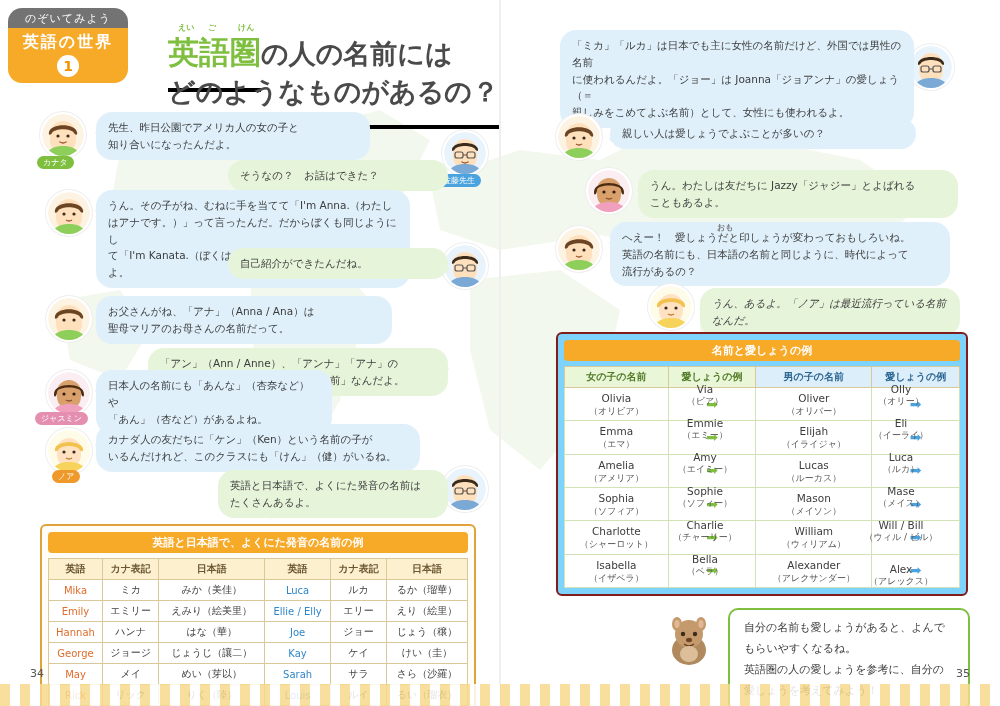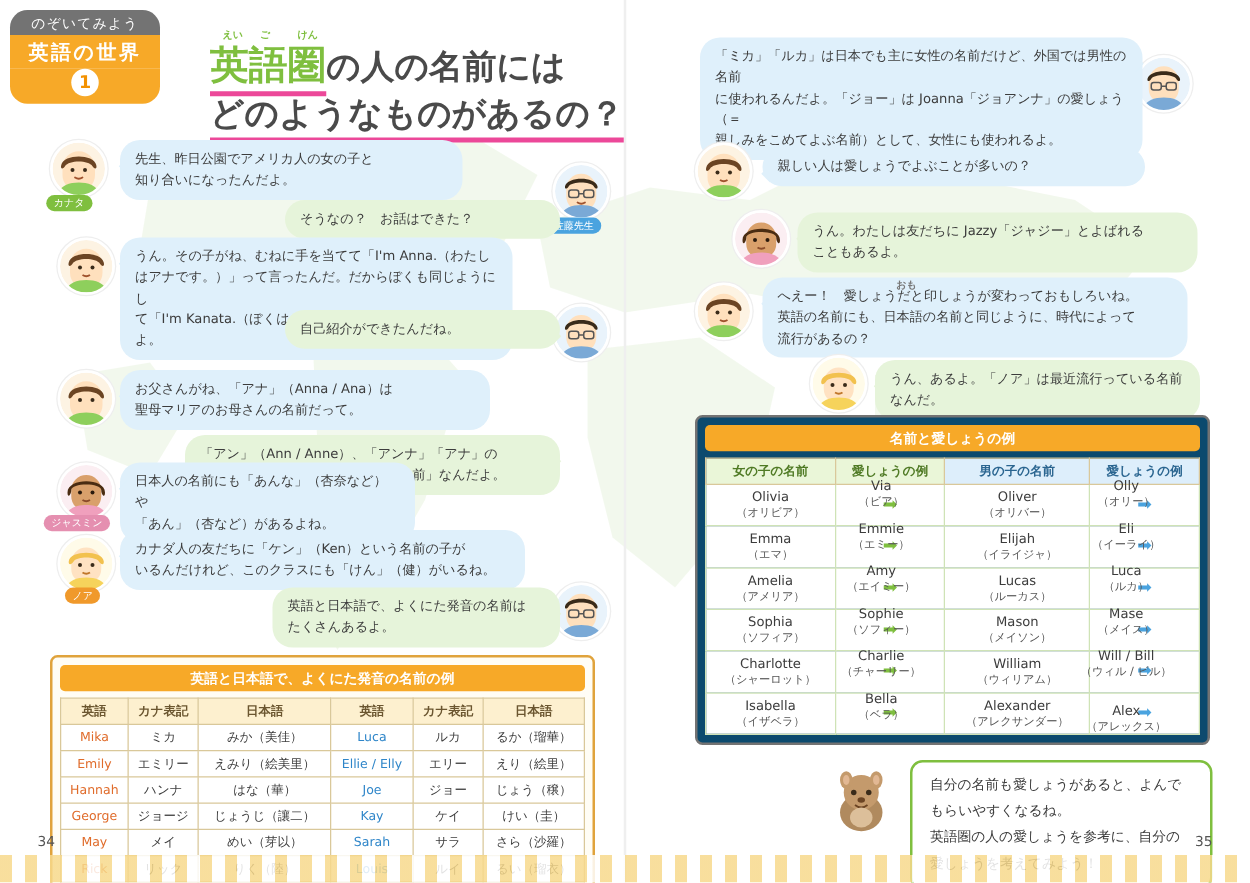--- a/index.html
+++ b/index.html
@@ -22,21 +22,21 @@
       text-align:center;padding:4px 0 2px;letter-spacing:2px;}
   .badge .b3{background:#f7a928;color:#fff;border-radius:0 0 14px 14px;
       text-align:center;padding:0 0 6px;}
   .badge .num{display:inline-block;width:22px;height:22px;border-radius:50%;
       background:#fff;color:#f39100;font-weight:bold;font-size:14px;line-height:22px;}
 
   
   .title{position:absolute;left:140px;top:32px;width:350px;
      font-size:27px;font-weight:bold;color:#4a4a4a;line-height:1.35;margin-left:28px;}
   .title .big{color:#7fbf3f;font-size:31px;}
-  .title .uline{border-bottom:4px solid #ec4899;padding-bottom:3px;}
+  .title .uline{border-bottom:4px solid #000000;padding-bottom:18px;}
   .rubi{position:absolute;font-size:8px;color:#7fbf3f;font-weight:bold;}
 
   
   .bubble{position:absolute;border-radius:16px;padding:7px 12px;
      font-size:10.5px;line-height:1.6;color:#3c3c3c;}
   .bb{background:#dff0fb;}
   .bg{background:#e6f4da;}
   .bubble:after{content:"";position:absolute;width:0;height:0;}
   .tail-l:after{left:-8px;top:14px;border:7px solid transparent;border-right-color:inherit;}
   .tail-r:after{right:-8px;top:14px;border:7px solid transparent;border-left-color:inherit;}
@@ -61,21 +61,21 @@
   .tbl-title{background:#f7a928;color:#fff;font-size:11px;font-weight:bold;
       text-align:center;border-radius:4px;padding:3px 0;margin-bottom:5px;}
   table{border-collapse:collapse;width:100%;font-size:10px;}
   th,td{border:1px solid #d9c89a;text-align:center;padding:3px 2px;}
   th{background:#fdf0cf;color:#6b5630;font-weight:bold;}
   td{background:#fff;color:#3c3c3c;}
   td.en{color:#e06c2b;}
   td.en2{color:#2f86c9;}
 
   
-  .tbl2wrap{position:absolute;border:2px solid #737373;border-radius:6px;background:#0c4a6e;padding:6px;}
+  .tbl2wrap{position:absolute;border:2px solid #7f1d1d;border-radius:6px;background:#7dd3fc;padding:6px;}
   .tbl2 th.gh{background:#eaf6d8;color:#4f7a24;}
   .tbl2 th.bh{background:#ddeefb;color:#2a6590;}
   .tbl2 td{border:1px solid #cfe3b6;font-size:10px;line-height:1.35;background:#fff;}
   .arrow-g{color:#7fbf3f;font-size:14px;}
   .arrow-b{color:#4aa3df;font-size:14px;}
   .nm{font-size:10.5px;color:#3c3c3c;}
   .nmj{font-size:9px;color:#555;}
 
   
   .note{position:absolute;border:2px solid #7fbf3f;border-radius:10px;
@@ -364,21 +364,21 @@
     <svg width="42" height="42" viewBox="0 0 42 42">
         <circle cx="21" cy="21" r="21" fill="#fffbe9"></circle>
         <path d="M9 20a12 12 0 0124 0v5a12 12 0 01-24 0z" fill="#ffe2c2"></path>
         <path d="M7 19c1-9 27-9 28 0 .5 4-3 2-4 0-3-4-17-4-20 0-1 2-4.5 4-4 0z" fill="#f2c14e"></path>
         <circle cx="16" cy="22" r="1.6" fill="#3a2b1a"></circle>
         <circle cx="26" cy="22" r="1.6" fill="#3a2b1a"></circle>
         <path d="M18 28q3 2 6 0" stroke="#c0762a" fill="none" stroke-width="1.4"></path>
         <path d="M4 42c2-8 10-10 17-10s15 2 17 10z" fill="#f6d35b"></path>
       </svg>
   </div>
-  <div class="bubble bg tail-l" style="left:700px;top:288px;width:236px;white-space:pre-line;">うん、あるよ。「ノア」は最近流行っている名前なんだ。</div>
+  <div class="bubble bg tail-l" style="left:700px;top:288px;width:236px;white-space:pre-line;font-style:italic;">うん、あるよ。「ノア」は最近流行っている名前なんだ。</div>
 
   <div class="tbl2wrap" style="left:556px;top:332px;width:396px;">
     <div class="tbl-title">名前と愛しょうの例</div>
     <table class="tbl2">
       <thead>
           <tr>
         <th class="gh">女の子の名前</th>
         <th class="gh">愛しょうの例</th>
         <th class="bh">男の子の名前</th>
         <th class="bh">愛しょうの例</th>

